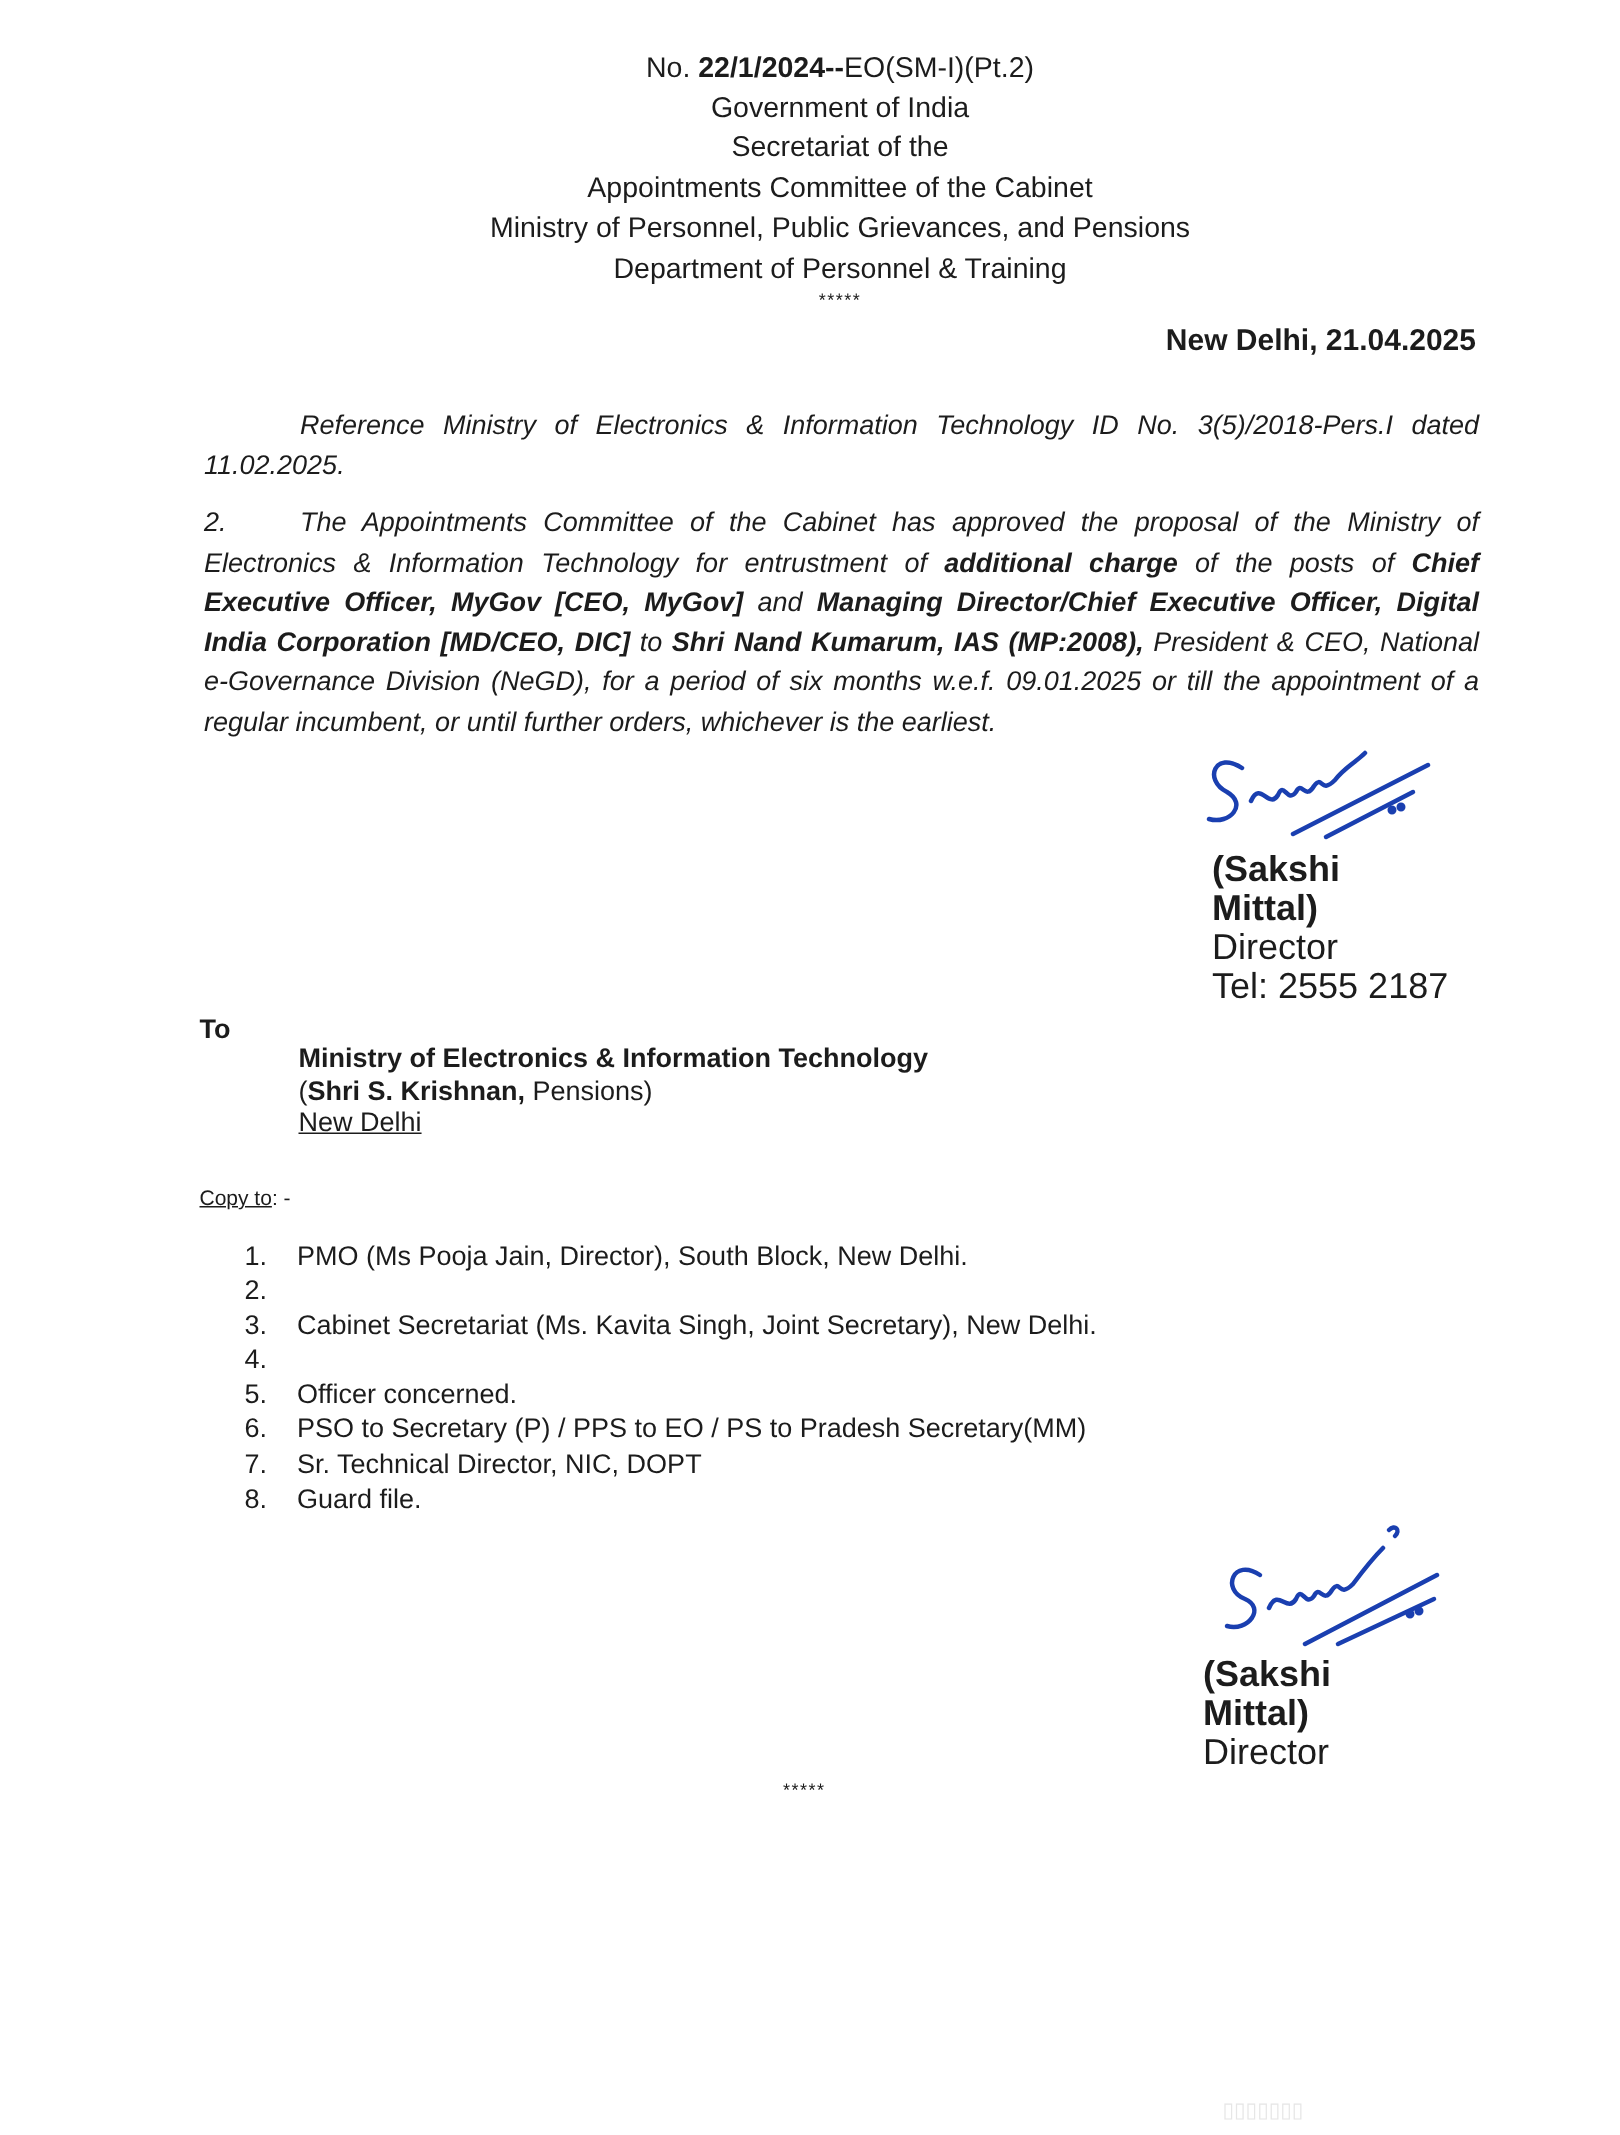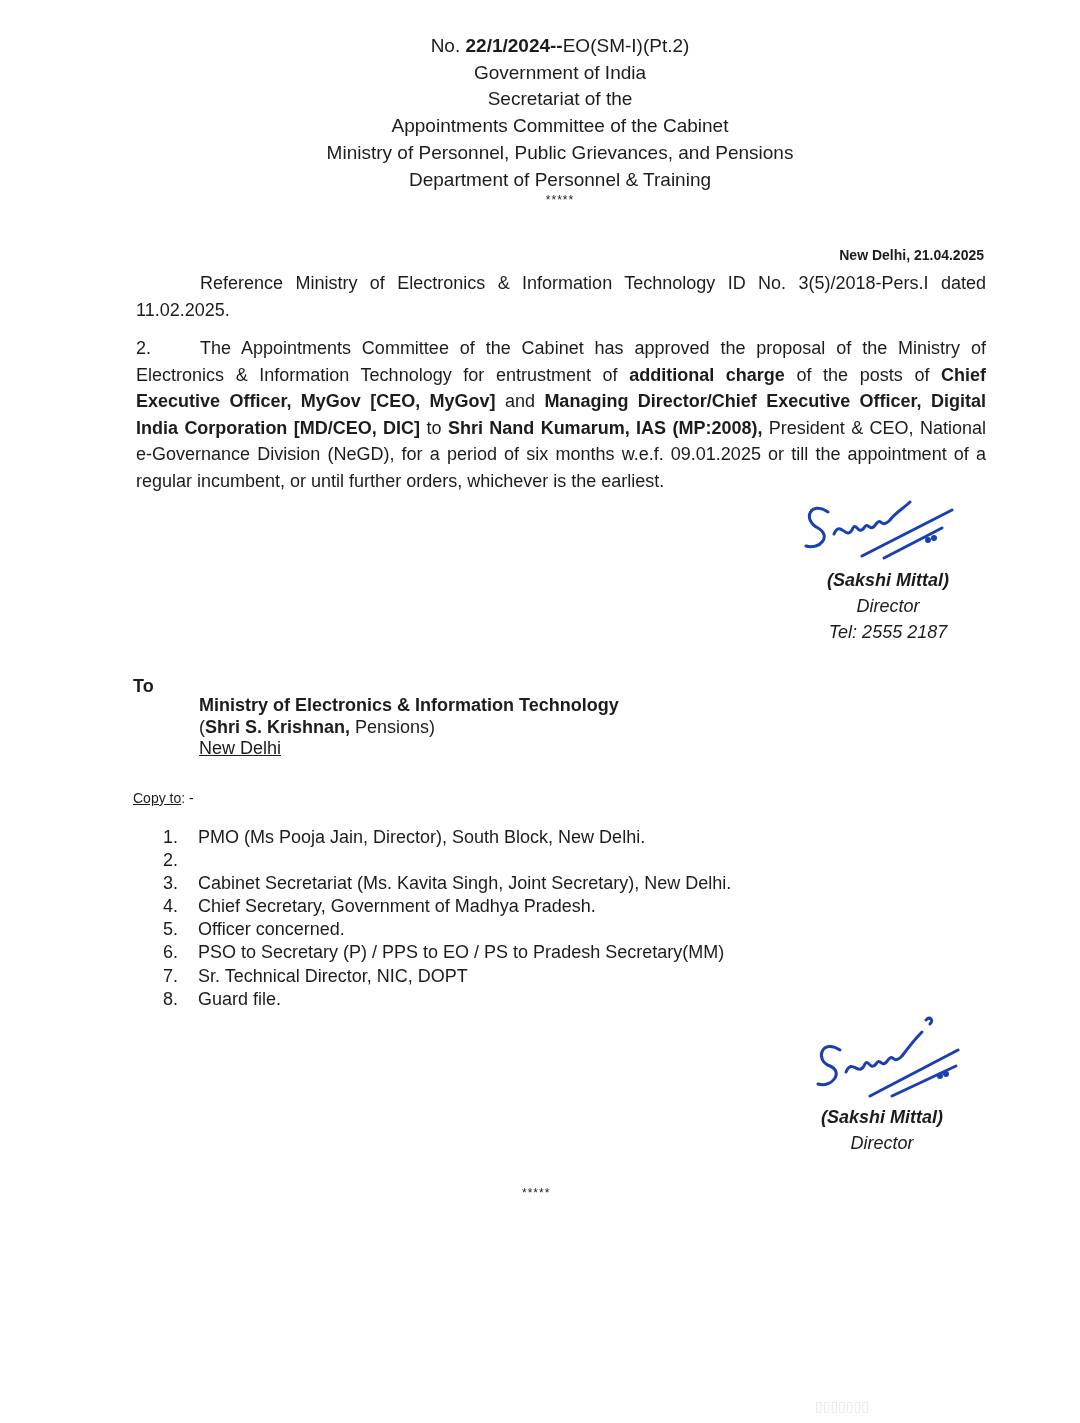--- a/index.html
+++ b/index.html
@@ -4,24 +4,24 @@
 <style>
   html, body { margin: 0; padding: 0; background: #ffffff; }
   body {
     width: 1080px; height: 1423px; position: relative; overflow: hidden;
     font-family: "Liberation Sans", sans-serif; color: #1c1c1c;
   }
   .abs { position: absolute; }
   .center-block { position: absolute; left: 0; width: 1120px; text-align: center; font-size: 19px; line-height: 26.7px; }
   .b { font-weight: bold; }
   .u { text-decoration: underline; }
-  .date { right: 96px; top: 216px; font-size: 14px; font-weight: bold; margin-top: 31px; }
-  .para { left: 136px; width: 850px; font-size: 18px; line-height: 26.5px; text-align: justify; }
+  .date { right: 96px; top: 216px; font-size: 20px; font-weight: bold; }
+  .para { left: 136px; width: 850px; font-size: 18px; line-height: 26.5px; text-align: justify; font-style: italic; }
   .para .indent { display: inline-block; width: 64px; }
-  .sig-block { text-align: center; font-size: 18px; line-height: 26px; font-style: italic; }
+  .sig-block { font-size: 24px; line-height: 26px; }
   .sig-svg { position: absolute; }
   .to-label { left: 133px; top: 676px; font-size: 18px; font-weight: bold; }
   .address { left: 199px; top: 695px; font-size: 18px; line-height: 21.5px; }
   .copyto { left: 133px; top: 790px; font-size: 14px; }
   ol.copy-list { position: absolute; left: 163px; top: 826px; margin: 0; padding: 0; list-style: none; font-size: 18px; line-height: 23.1px; }
   ol.copy-list li { display: flex; }
   ol.copy-list li .num { width: 35px; }
   .stars { font-size: 12px; letter-spacing: 1px; }
   .ghost { color: #e6e6e6; font-size: 14px; }
 </style>
@@ -79,21 +79,20 @@
     </li>
   <li>
       <span class="num">2.</span>
     </li>
   <li>
       <span class="num">3.</span>
       <span>Cabinet Secretariat (Ms. Kavita Singh, Joint Secretary), New Delhi.</span>
     </li>
   <li>
       <span class="num">4.</span>
-      <span>Chief Secretary, Government of Madhya Pradesh.</span>
     </li>
   <li>
       <span class="num">5.</span>
       <span>Officer concerned.</span>
     </li>
   <li>
       <span class="num">6.</span>
       <span>PSO to Secretary (P) / PPS to EO / PS to Pradesh Secretary(MM)</span>
     </li>
   <li>

